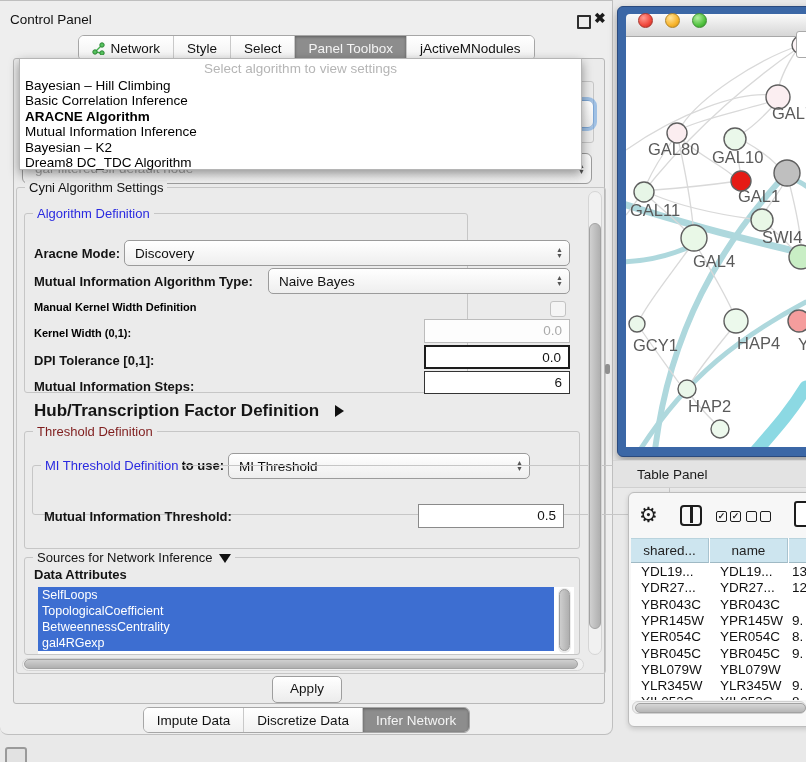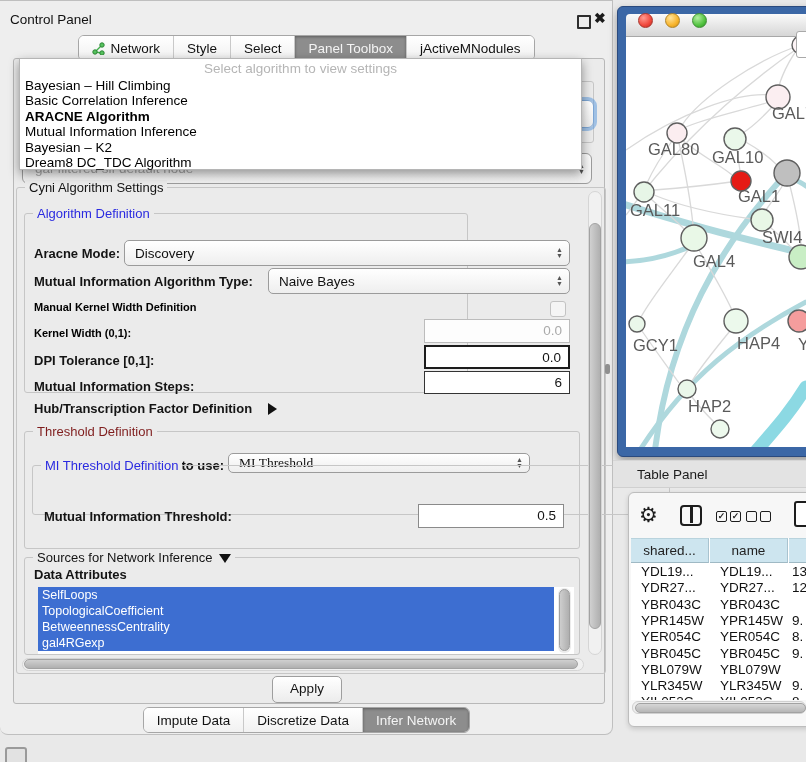--- a/index.html
+++ b/index.html
@@ -50,21 +50,21 @@
   .combo{border:1px solid #9b9b9b;border-radius:5px;background:linear-gradient(#ffffff,#eeeeee);
      box-sizing:border-box;font-size:13.5px;}
   .combo .val{position:absolute;left:10px;top:50%;transform:translateY(-50%);color:#111;}
   .stepper{position:absolute;right:6px;top:50%;transform:translateY(-50%);display:flex;flex-direction:column;
      align-items:center;color:#555;font-size:7px;line-height:6px;}
   .field{border:1px solid #9a9a9a;background:#fff;box-sizing:border-box;font-size:13.5px;
      text-align:right;padding:3px 7px 0 0;}
   .field.dark{border:2px solid #1c1c1c;}
   .field.dis{border:1px solid #bcbcbc;color:#aaaaaa;background:#fdfdfd;}
   #mk-check{left:550px;top:300px;width:14px;height:14px;border:1px solid #c3c3c3;border-radius:3px;background:#f5f5f5;}
-  #hub-row{left:34px;top:400px;font-size:13px;font-weight:bold;display:flex;align-items:center;gap:16px;}
+  #hub-row{left:34px;top:400px;font-size:17px;font-weight:bold;display:flex;align-items:center;gap:16px;}
   .tri-right{width:0;height:0;border-left:9px solid #111;border-top:6px solid transparent;border-bottom:6px solid transparent;}
   .tri-down{display:inline-block;width:0;height:0;border-top:9px solid #111;border-left:6px solid transparent;border-right:6px solid transparent;margin-left:6px;vertical-align:middle;}
   
   #attr-label{left:34px;top:566px;text-align:right;}
   #attr-list{left:38px;top:586px;width:536px;height:67px;background:#ffffff;overflow:hidden;}
   .attr-row{height:16px;line-height:16px;padding-left:4px;font-size:12.5px;color:#fff;background:#3d6ed1;
      width:516px;box-sizing:border-box;}
   #attr-scroll{left:558px;top:587px;width:13px;height:65px;background:#ececec;border-radius:6px;}
   #attr-thumb{left:559px;top:588px;width:11px;height:62px;background:linear-gradient(90deg,#cecece,#afafaf);
      border:1px solid #a0a0a0;border-radius:6px;box-sizing:border-box;}
@@ -210,21 +210,21 @@
 
     <div class="abs" id="hub-row">
       <span>Hub/Transcription Factor Definition</span>
       <span class="tri-right"></span>
     </div>
 
     <div class="abs group" id="thr-group">
       <span class="legend">Threshold Definition</span>
     </div>
     <div class="abs blabel" style="left:76px;top:457px;">Which threshold to use:</div>
-    <div class="abs combo" style="left:228px;top:452px;width:302px;height:20px;font-family:Liberation Serif, serif;">
+    <div class="abs combo" style="left:228px;top:452px;width:302px;height:26px;">
       <span class="val">MI Threshold</span>
       <span class="stepper">
           <span>▲</span>
           <span>▼</span>
         </span>
     </div>
     <div class="abs group" id="mithr-group">
       <span class="legend">MI Threshold Definition</span>
     </div>
     <div class="abs blabel" style="left:44px;top:508px;">Mutual Information Threshold:</div>

